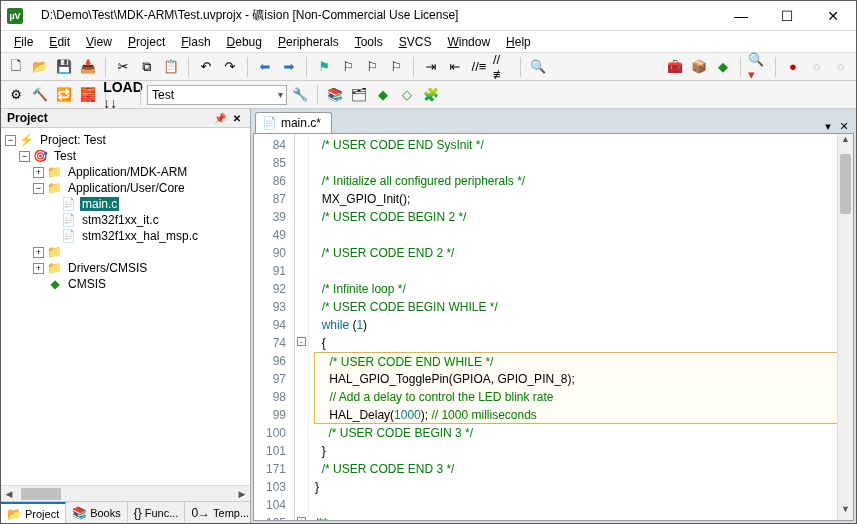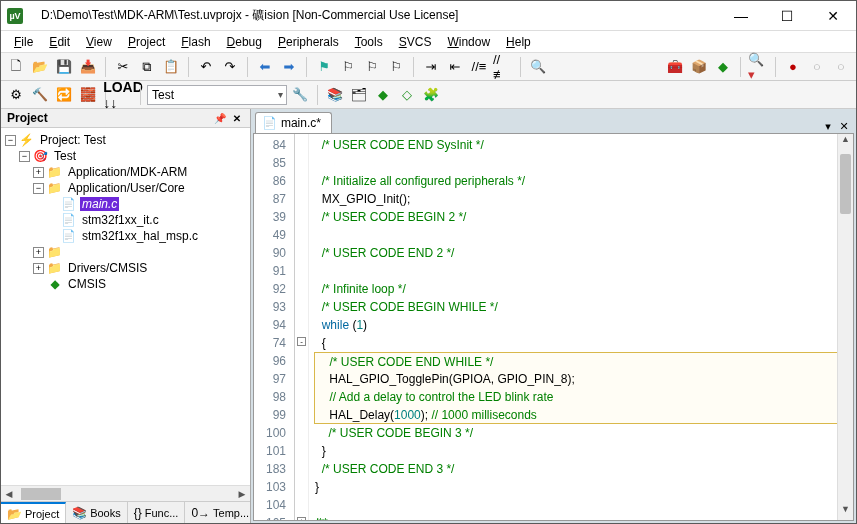--- a/index.html
+++ b/index.html
@@ -22,21 +22,21 @@
 .project-panel { width: 250px; background: #fff; border-right: 1px solid #aaa; display: flex; flex-direction: column; }
 .panel-header { background: #f0f0f0; border-bottom: 1px solid #ccc; padding: 2px 6px; font-weight: bold; font-size: 11px; display: flex; align-items: center; }
 .panel-header .hflex { flex: 1; }
 .panel-header .hbtn { width: 14px; height: 14px; font-size: 10px; cursor: pointer; display: flex; align-items: center; justify-content: center; margin-left: 2px; }
 .tree { flex: 1; overflow: auto; padding: 4px; }
 .tree-node { display: flex; align-items: center; padding: 1px 0; white-space: nowrap; cursor: pointer; }
 .tree-node .twisty { width: 11px; height: 11px; border: 1px solid #888; display: flex; align-items: center; justify-content: center; font-size: 9px; line-height: 1; margin-right: 3px; background: #fff; }
 .tree-node .twisty.none { border: none; }
 .tree-node .nicon { width: 16px; height: 14px; display: inline-flex; align-items: center; justify-content: center; margin-right: 3px; font-size: 11px; }
 .tree-node .label { font-size: 12px; padding: 0 2px; }
-.tree-node.selected .label { background: #6d28d9; color: #fff; font-style: italic; }
+.tree-node.selected .label { background: #0f766e; color: #fff; }
 .indent1 { padding-left: 14px; }
 .indent2 { padding-left: 28px; }
 .indent3 { padding-left: 42px; }
 .folder { color: #d9a334; }
 .file { color: #888; }
 .project-tabs { display: flex; border-top: 1px solid #ccc; background: #f0f0f0; height: 22px; }
 .project-tab { padding: 2px 6px; border-right: 1px solid #ccc; font-size: 11px; display: flex; align-items: center; gap: 3px; cursor: pointer; }
 .project-tab.active { background: #fff; border-top: 2px solid #0078d7; }
 .editor-area { flex: 1; display: flex; flex-direction: column; background: #d5dfe5; min-width: 0; }
 .editor-tabs { height: 24px; display: flex; align-items: flex-end; padding: 2px 4px 0; }
@@ -266,21 +266,21 @@
             <div class="ln">92</div>
             <div class="ln">93</div>
             <div class="ln">94</div>
             <div class="ln">74</div>
             <div class="ln">96</div>
             <div class="ln">97</div>
             <div class="ln">98</div>
             <div class="ln">99</div>
             <div class="ln">100</div>
             <div class="ln">101</div>
-            <div class="ln">183</div>
+            <div class="ln">171</div>
             <div class="ln">103</div>
             <div class="ln">104</div>
             <div class="ln">105</div>
           </div>
         <div class="foldcol" id="foldcol">
             <div class="fc"></div>
             <div class="fc"></div>
             <div class="fc"></div>
             <div class="fc"></div>
             <div class="fc"></div>

